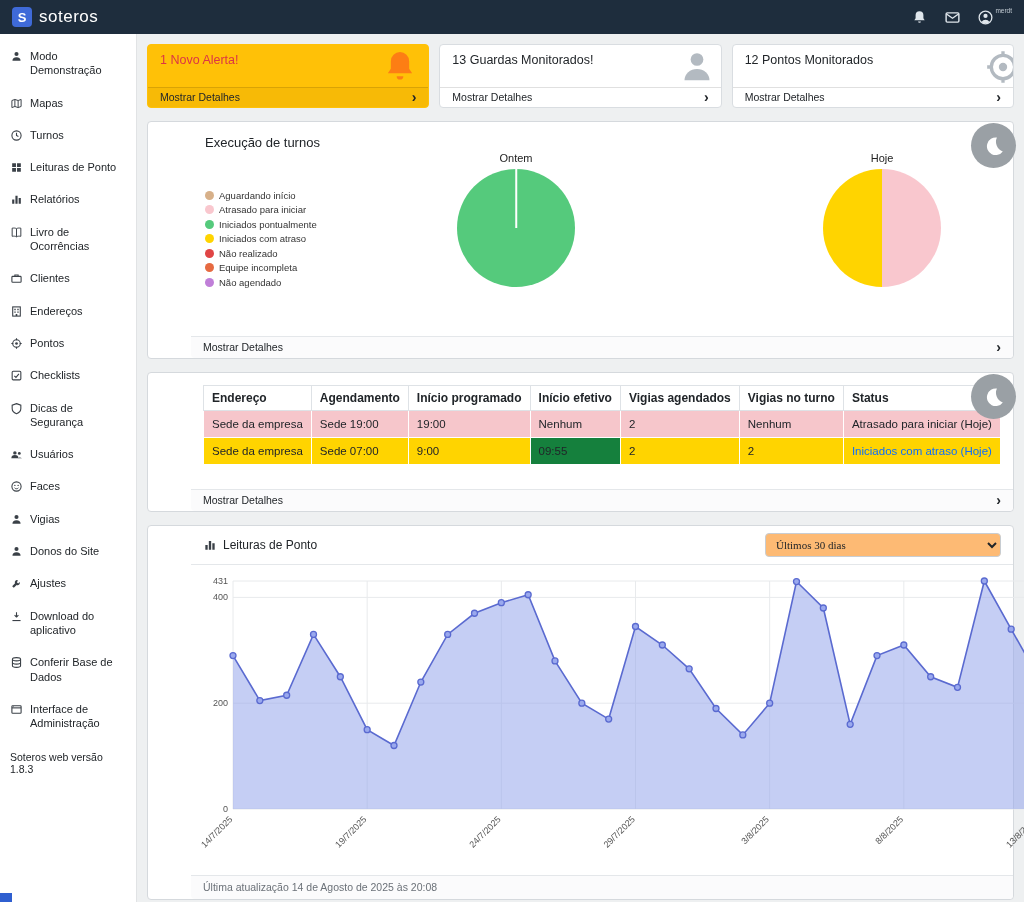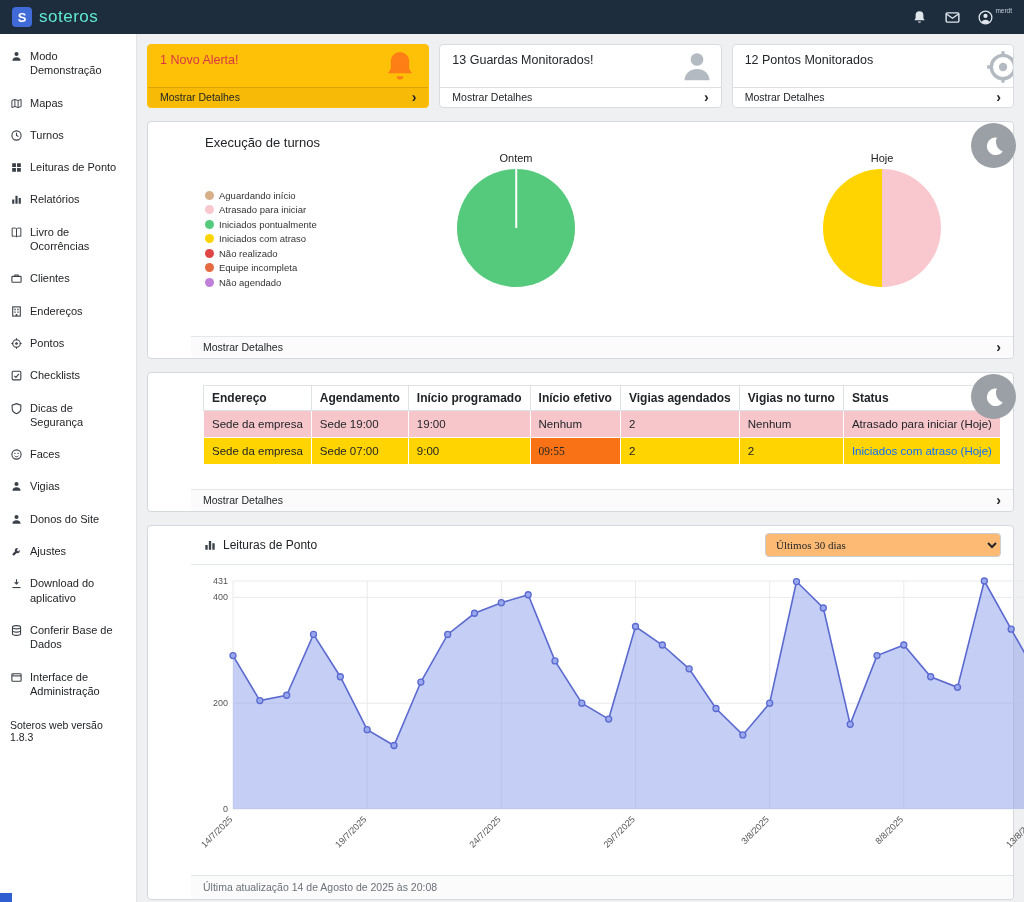--- a/index.html
+++ b/index.html
@@ -5,21 +5,21 @@
   * { box-sizing: border-box; margin: 0; padding: 0; }
   html,body { width:1024px; height:902px; overflow:hidden; }
   body { font-family:"Liberation Sans", sans-serif; background:#eef0f1; color:#212529; position:relative; }
 
   
   .navbar { position:absolute; top:0; left:0; right:0; height:34px; background:#1e2d3d;
             display:flex; align-items:center; padding:0 12px; z-index:20; }
   .brand { display:flex; align-items:center; gap:7px; cursor:pointer; }
   .brand-logo { width:20px; height:20px; background:#3f6ad8; border-radius:4px; color:#fff;
                 font-weight:bold; font-size:13px; display:flex; align-items:center; justify-content:center; }
-  .brand-text { color:#5eead4; font-size:17px; letter-spacing:.5px; }
+  .brand-text { color:#ffffff; font-size:17px; letter-spacing:.5px; }
   .nav-right { margin-left:auto; display:flex; align-items:center; gap:16px; color:#dfe6ec; }
   .nav-icon { width:17px; height:17px; display:inline-block; cursor:pointer; color:#dfe6ec; }
   .nav-icon svg { width:100%; height:100%; }
   .nav-user { position:relative; display:flex; align-items:flex-start; cursor:pointer; }
   .nav-user-label { font-size:6.5px; color:#c3ccd4; margin-left:1px; margin-top:-2px; }
 
   
   .sidebar { position:absolute; top:34px; left:0; bottom:0; width:137px; background:#fff;
              border-right:1px solid #e1e3e5; padding:6px 0; }
   .sb-item { display:flex; align-items:flex-start; gap:7px; padding:9px 10px; font-size:11px;
@@ -262,20 +262,26 @@
         <span class="sb-icon"><svg viewBox="0 0 24 24">
             <use href="#sym-checklist"></use>
           </svg></span>
         <span class="sb-label">Checklists</span>
       </div>
       <div class="sb-item">
         <span class="sb-icon"><svg viewBox="0 0 24 24">
             <use href="#sym-shield"></use>
           </svg></span>
         <span class="sb-label">Dicas de Segurança</span>
+      </div>
+      <div class="sb-item">
+        <span class="sb-icon"><svg viewBox="0 0 24 24">
+            <use href="#sym-users"></use>
+          </svg></span>
+        <span class="sb-label">Usuários</span>
       </div>
       <div class="sb-item">
         <span class="sb-icon"><svg viewBox="0 0 24 24">
             <use href="#sym-face"></use>
           </svg></span>
         <span class="sb-label">Faces</span>
       </div>
       <div class="sb-item">
         <span class="sb-icon"><svg viewBox="0 0 24 24">
             <use href="#sym-person"></use>
@@ -439,21 +445,21 @@
               <td style="background: rgb(246, 198, 203);">19:00</td>
               <td style="background: rgb(246, 198, 203);">Nenhum</td>
               <td style="background: rgb(246, 198, 203);">2</td>
               <td style="background: rgb(246, 198, 203);">Nenhum</td>
               <td style="background: rgb(246, 198, 203);">Atrasado para iniciar (Hoje)</td>
             </tr>
             <tr>
               <td style="background: rgb(255, 212, 0);">Sede da empresa</td>
               <td style="background: rgb(255, 212, 0);">Sede 07:00</td>
               <td style="background: rgb(255, 212, 0);">9:00</td>
-              <td style="background: #f97316; font-family: Liberation Serif, serif;">09:55</td>
+              <td style="background: #15803d;">09:55</td>
               <td style="background: rgb(255, 212, 0);">2</td>
               <td style="background: rgb(255, 212, 0);">2</td>
               <td class="status-link" style="background: rgb(255, 212, 0);">Iniciados com atraso (Hoje)</td>
             </tr>
           </tbody>
       </table>
     </div>
     <div class="panel-footer">
       <span>Mostrar Detalhes</span>
       <span class="chev">›</span>

